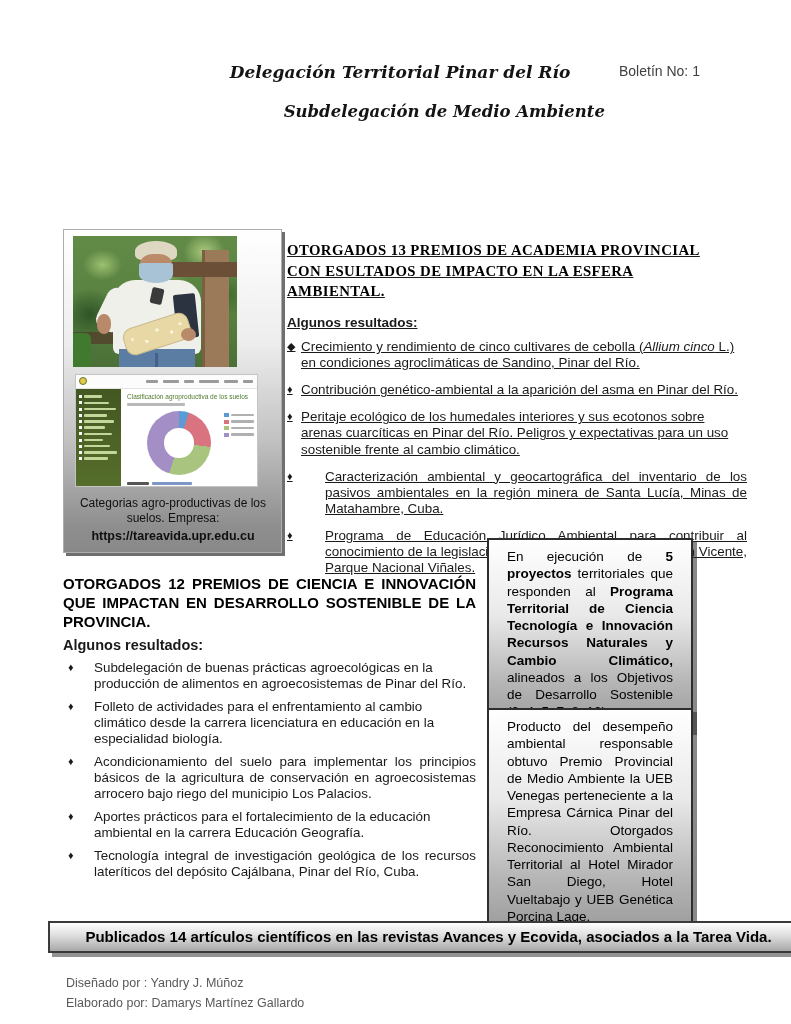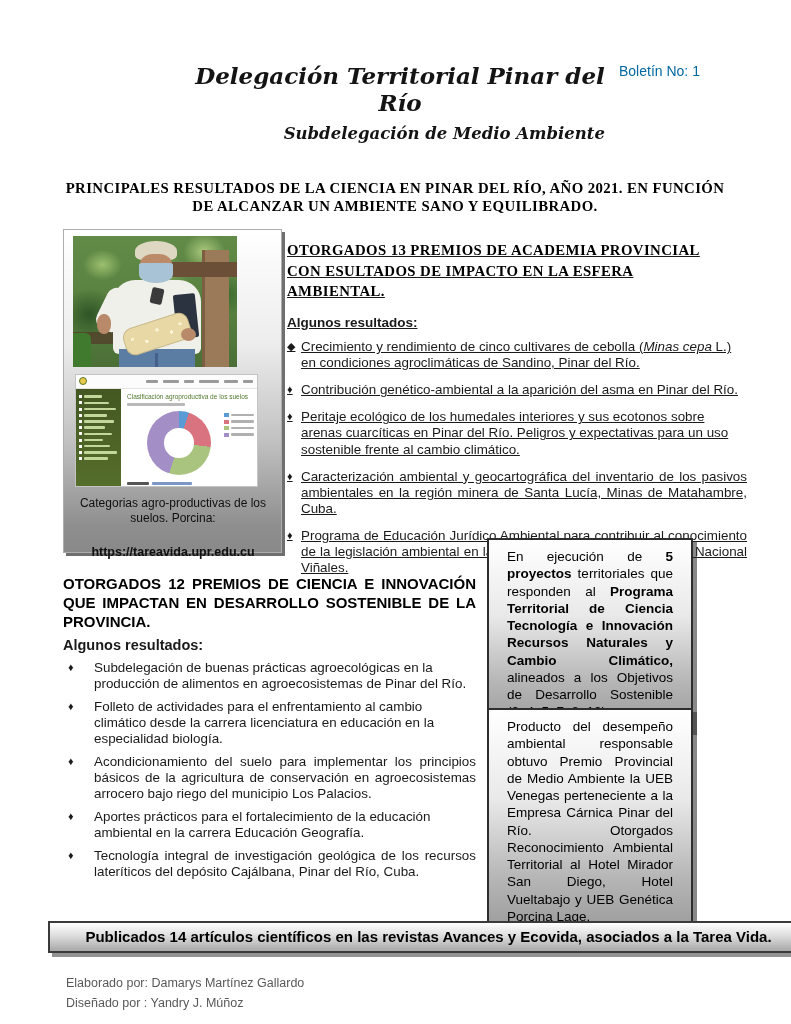--- a/index.html
+++ b/index.html
@@ -8,23 +8,23 @@
 
   
   .logo{position:absolute;left:68px;top:58px;width:140px;text-align:left;}
   .logo svg{display:block;}
   .logo-text{font-weight:bold;font-size:33px;color:#3a3a3a;letter-spacing:1px;
              font-family:"Liberation Sans",sans-serif;line-height:1;margin-top:-2px;}
   .org{position:absolute;left:195px;top:62px;width:410px;text-align:center;
        font-family:"DejaVu Serif","Liberation Serif",serif;font-style:italic;font-weight:bold;
        color:#141414;}
   .org .l1{font-size:17.5px;margin-bottom:21px;}
-  .org .l2{font-size:23px;margin-bottom:8px;}
+  .org .l2{font-size:17px;margin-bottom:20px;}
   .org .l3{font-size:16.5px;text-align:right;}
-  .boletin{position:absolute;left:619px;top:63px;font-size:14px;color:#0369a1;}
+  .boletin{position:absolute;left:619px;top:63px;font-size:14px;color:#404040;}
 
   .main-title{position:absolute;left:64px;top:179px;width:662px;text-align:center;
       font-family:"Liberation Serif",serif;font-weight:bold;font-size:14.8px;
       letter-spacing:.4px;line-height:1.25;color:#000;}
 
   
   .panel{position:absolute;left:63px;top:229px;width:219px;height:324px;
       background:linear-gradient(180deg,#ffffff 0%,#ededed 35%,#c2c2c2 65%,#8e8e8e 92%,#898989 100%);
       border:1px solid #adadad;box-shadow:3px 3px 0 #6f6f6f;box-sizing:border-box;}
 
@@ -84,32 +84,32 @@
   .legend{position:absolute;right:3px;top:24px;width:30px;}
   .legend .lrow{display:flex;align-items:center;gap:2px;margin-bottom:2.5px;}
   .legend .sw{width:5px;height:4px;flex:0 0 auto;}
   .legend .lb{height:2.5px;background:#b0b0b0;flex:1;border-radius:1px;}
   .shot .src{position:absolute;left:6px;bottom:3px;display:flex;gap:3px;align-items:center;}
   .shot .src .d{width:22px;height:3px;background:#565656;border-radius:1px;}
   .shot .src .u{width:40px;height:3px;background:#7c96c6;border-radius:1px;}
 
   .caption{position:absolute;left:8px;top:266px;width:202px;text-align:center;
       font-size:12px;color:#101010;line-height:1.25;}
-  .caption .url{font-weight:bold;font-size:12.5px;margin-top:19px;}
+  .caption .url{font-weight:bold;font-size:12.5px;margin-top:3px;}
 
   
   .s1{position:absolute;left:287px;top:240px;width:460px;text-decoration:underline;}
   .s1 h2{margin:0;font-family:"Liberation Serif",serif;font-weight:bold;font-size:14.8px;
       letter-spacing:.4px;line-height:1.4;width:430px;color:#000;}
   .s1 .sub{font-weight:bold;font-size:13.5px;margin-top:13px;}
   .s1-list{margin-top:9px;}
   .li{display:flex;margin-bottom:10px;font-size:13.4px;line-height:1.2;}
   .li .marker{flex:0 0 14px;font-size:11px;padding-top:1px;}
   .li .txt{flex:1;}
-  .s1-list .li:nth-child(n+4) .txt{text-align:justify;}
+  .s1-list .li:nth-child(n+4) .txt{text-align:justify;margin-left:24px;}
   .s1-list .li{margin-bottom:11px;}
   .em{font-style:italic;}
 
   
   .s2{position:absolute;left:63px;top:574px;width:413px;}
   .s2 h2{margin:0;font-weight:bold;font-size:15px;line-height:1.28;text-align:justify;color:#000;}
   .s2 .sub{font-weight:bold;font-size:14.5px;margin-top:5px;}
   .s2-list{margin-top:7px;}
   .s2-list .li{margin-bottom:7px;}
   .s2-list .li .marker{flex:0 0 26px;padding-left:5px;}
@@ -139,21 +139,20 @@
 <div class="page">
 
 
   <div class="org">
     <div class="l2">Delegación Territorial Pinar del Río</div>
     <div class="l3">Subdelegación de Medio Ambiente</div>
   </div>
 
   <div class="boletin">Boletín No: 1</div>
 
-  <div class="main-title">PRINCIPALES RESULTADOS DE LA CIENCIA EN  PINAR DEL RÍO, AÑO 2021. EN FUNCIÓN DE ALCANZAR  UN AMBIENTE SANO Y EQUILIBRADO.</div>
 
   <div class="panel">
     <div class="photo">
       <div class="post"></div>
       <div class="beam"></div>
       <div class="beam2"></div>
       <div class="plant"></div>
       <div class="arm-up"></div>
       <div class="hand-up"></div>
       <div class="torso"></div>
@@ -250,32 +249,32 @@
             </div>
           <div class="src">
               <span class="d"></span>
               <span class="u"></span>
             </div>
         </div>
       </div>
     </div>
 
     <div class="caption">
-      <div>Categorias agro-productivas de los suelos. Porcina:</div>
+      <div>Categorias agro-productivas de los suelos. Empresa:</div>
       <div class="url">https://tareavida.upr.edu.cu</div>
     </div>
   </div>
 
   <div class="s1">
     <h2>OTORGADOS 13  PREMIOS DE ACADEMIA PROVINCIAL CON  ESULTADOS DE IMPACTO EN LA ESFERA AMBIENTAL.</h2>
     <div class="sub">Algunos resultados:</div>
     <div class="s1-list">
       <div class="li">
         <span class="marker">◆</span>
-        <span class="txt"><span>Crecimiento y rendimiento de cinco cultivares de cebolla (</span><span class="em">Minas cepa</span><span> L.) en condiciones agroclimáticas de Sandino, Pinar del Río.</span></span>
+        <span class="txt"><span>Crecimiento y rendimiento de cinco cultivares de cebolla (</span><span class="em">Allium cinco</span><span> L.) en condiciones agroclimáticas de Sandino, Pinar del Río.</span></span>
       </div>
     <div class="li">
           <span class="marker">♦</span>
           <span class="txt">Contribución genético-ambiental a la aparición del asma en Pinar del Río.</span>
         </div>
         <div class="li">
           <span class="marker">♦</span>
           <span class="txt">Peritaje ecológico de los humedales interiores y sus ecotonos sobre arenas cuarcíticas en Pinar del Río. Peligros y expectativas para un uso sostenible frente al cambio climático.</span>
         </div>
         <div class="li">
@@ -315,17 +314,17 @@
         </div>
       </div>
   </div>
 
   <div class="ibox b1"><span>En ejecución de </span><span class="seg-b">5 proyectos</span><span> territoriales que responden al </span><span class="seg-b">Programa Territorial de Ciencia Tecnología e Innovación Recursos Naturales y Cambio Climático,</span><span> alineados a los Objetivos de Desarrollo Sostenible (3, 4, 5, 7, 8, 13).</span></div>
   <div class="ibox b2">Producto del desempeño ambiental responsable obtuvo Premio Provincial de Medio Ambiente la UEB Venegas perteneciente a la Empresa Cárnica Pinar del Río. Otorgados Reconocimiento Ambiental Territorial al Hotel Mirador San Diego, Hotel Vueltabajo y  UEB Genética Porcina Lage.</div>
 
   <div class="banner">Publicados 14 artículos científicos en las revistas Avances y Ecovida, asociados a la Tarea Vida.</div>
 
   <div class="footer">
+    <div>Diseñado por : Yandry J. Múñoz</div>
     <div>Elaborado por: Damarys Martínez Gallardo</div>
-    <div>Diseñado por : Yandry J. Múñoz</div>
   </div>
 
 </div>
 
 </body></html>

